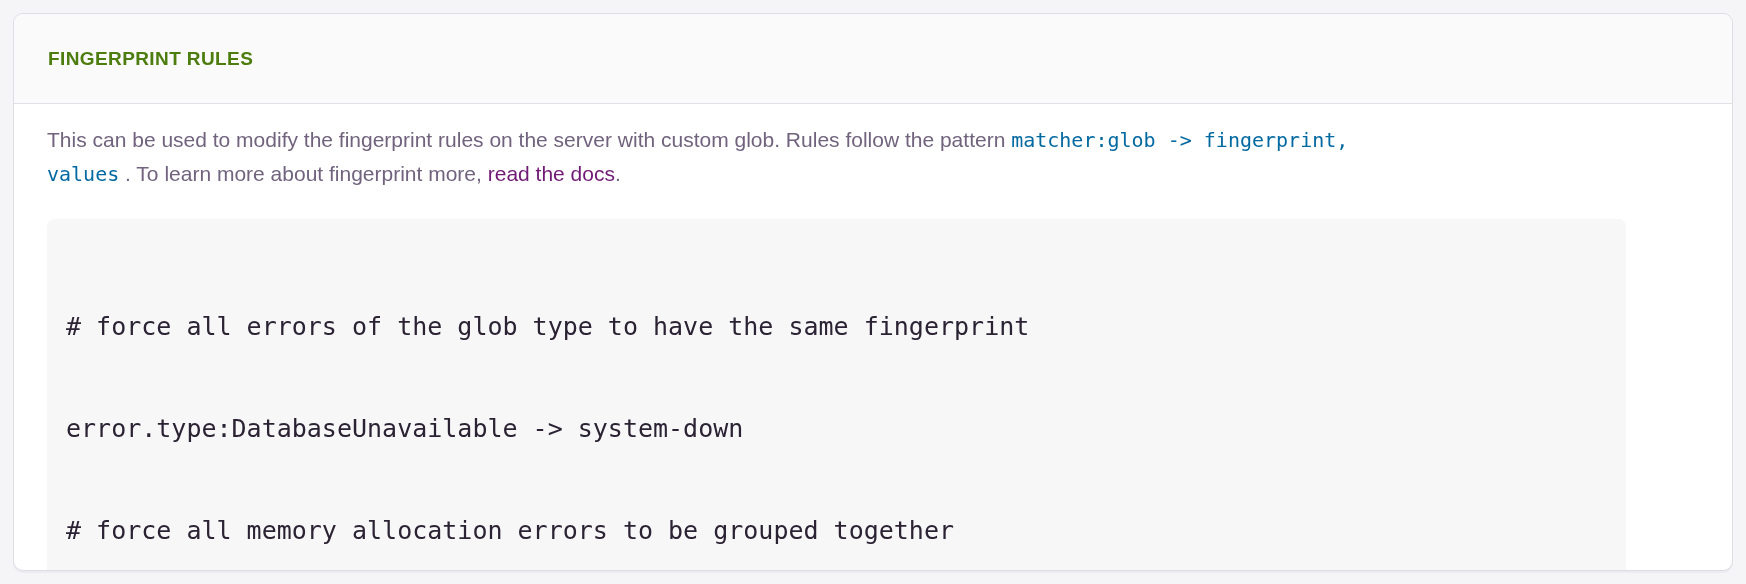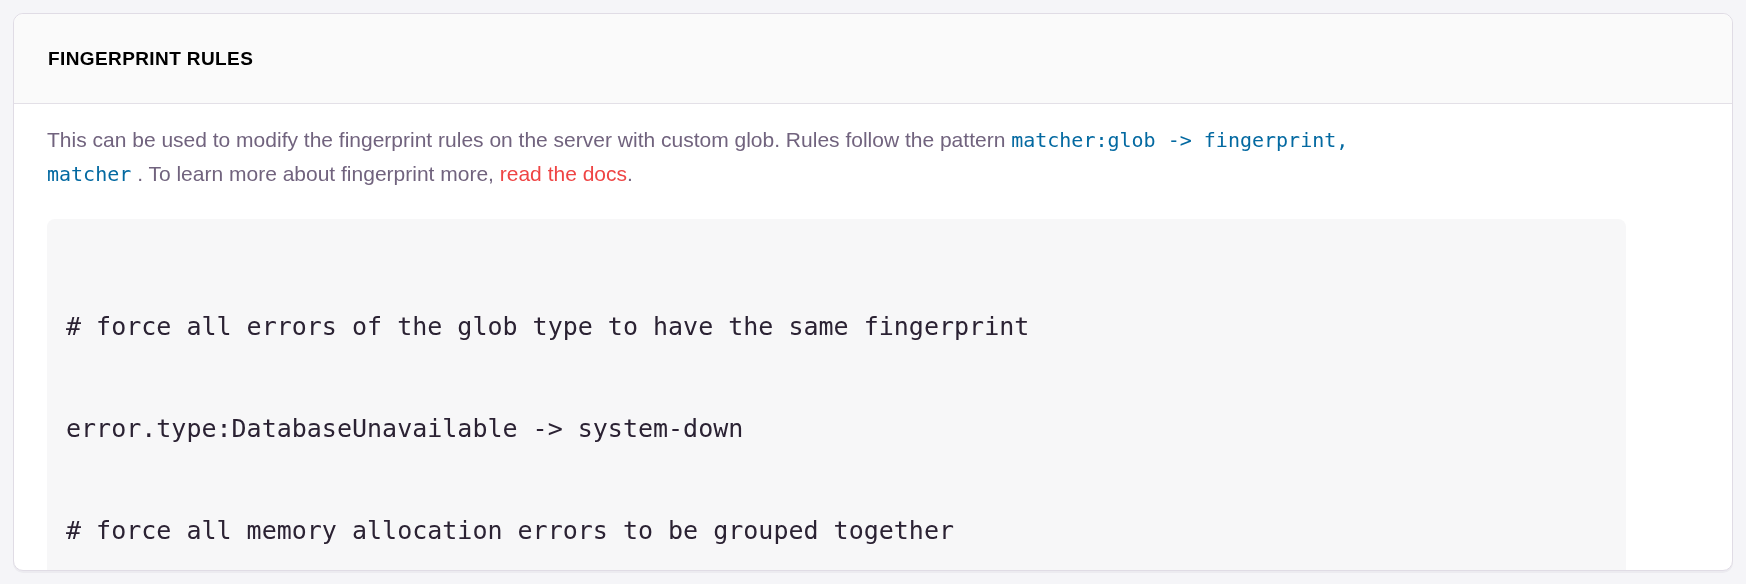--- a/index.html
+++ b/index.html
@@ -25,38 +25,38 @@
     border-bottom: 1px solid #e3e0e7;
     display: flex;
     align-items: center;
     padding: 0 34px;
     border-radius: 9px 9px 0 0;
   }
   .panel-title {
     font-size: 19px;
     font-weight: 700;
     letter-spacing: 0.4px;
-    color: #000000;
+    color: #4d7c0f;
     text-transform: uppercase;
   }
   .panel-body {
     padding: 19px 33px 33px 33px;
   }
   .description {
     font-size: 21px;
     line-height: 34px;
     color: #71637e;
   }
   .description code {
     font-family: "DejaVu Sans Mono", "Liberation Mono", monospace;
     font-size: 20px;
     color: #0369a1;
   }
   .docs-link {
-    color: #ef4444;
+    color: #701a75;
     text-decoration: none;
     cursor: pointer;
   }
   .code-example {
     margin-top: 28px;
     margin-right: 73px;
     background: #f7f7f8;
     border-radius: 8px;
     padding: 23px 19px;
     font-family: "DejaVu Sans Mono", "Liberation Mono", monospace;
@@ -72,21 +72,21 @@
 
 <div class="panel">
 
   <div class="panel-header">
     <div class="panel-title">FINGERPRINT RULES</div>
   </div>
 
   <div class="panel-body">
 
     <div class="description">
-      <span>This can be used to modify the fingerprint rules on the server with custom glob. Rules follow the pattern </span><code>matcher:glob -&gt; fingerprint,</code><br><code>matcher</code><span> . To learn more about fingerprint more, </span><a class="docs-link">read the docs</a><span>.</span>
+      <span>This can be used to modify the fingerprint rules on the server with custom glob. Rules follow the pattern </span><code>matcher:glob -&gt; fingerprint,</code><br><code>values</code><span> . To learn more about fingerprint more, </span><a class="docs-link">read the docs</a><span>.</span>
     </div>
 
     <div class="code-example">
       <div class="code-line"># force all errors of the glob type to have the same fingerprint</div>
       <div class="code-line">error.type:DatabaseUnavailable -&gt; system-down</div>
       <div class="code-line"># force all memory allocation errors to be grouped together</div>
       
     </div>
 
   </div>

